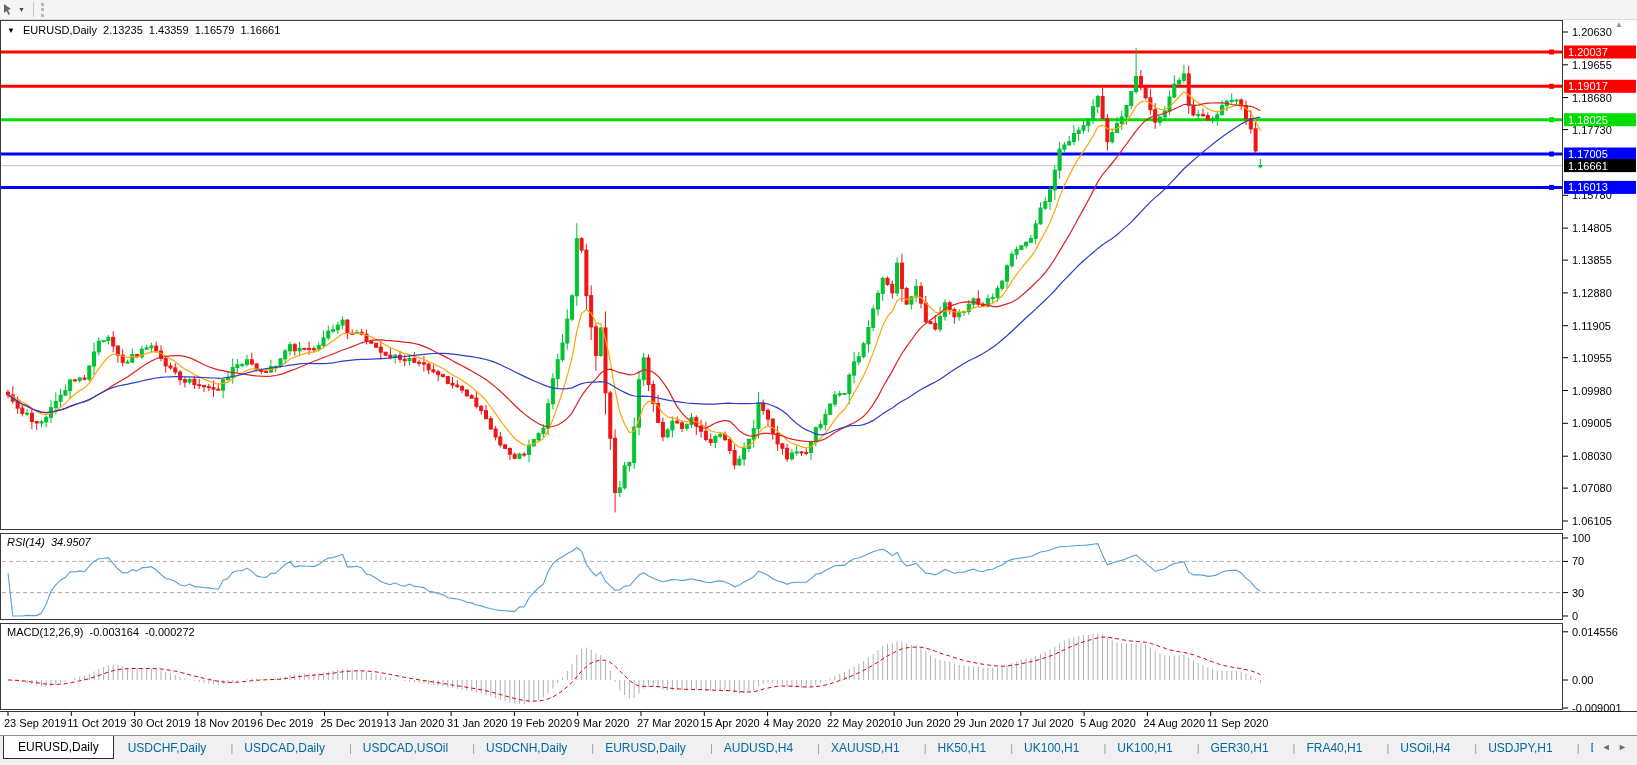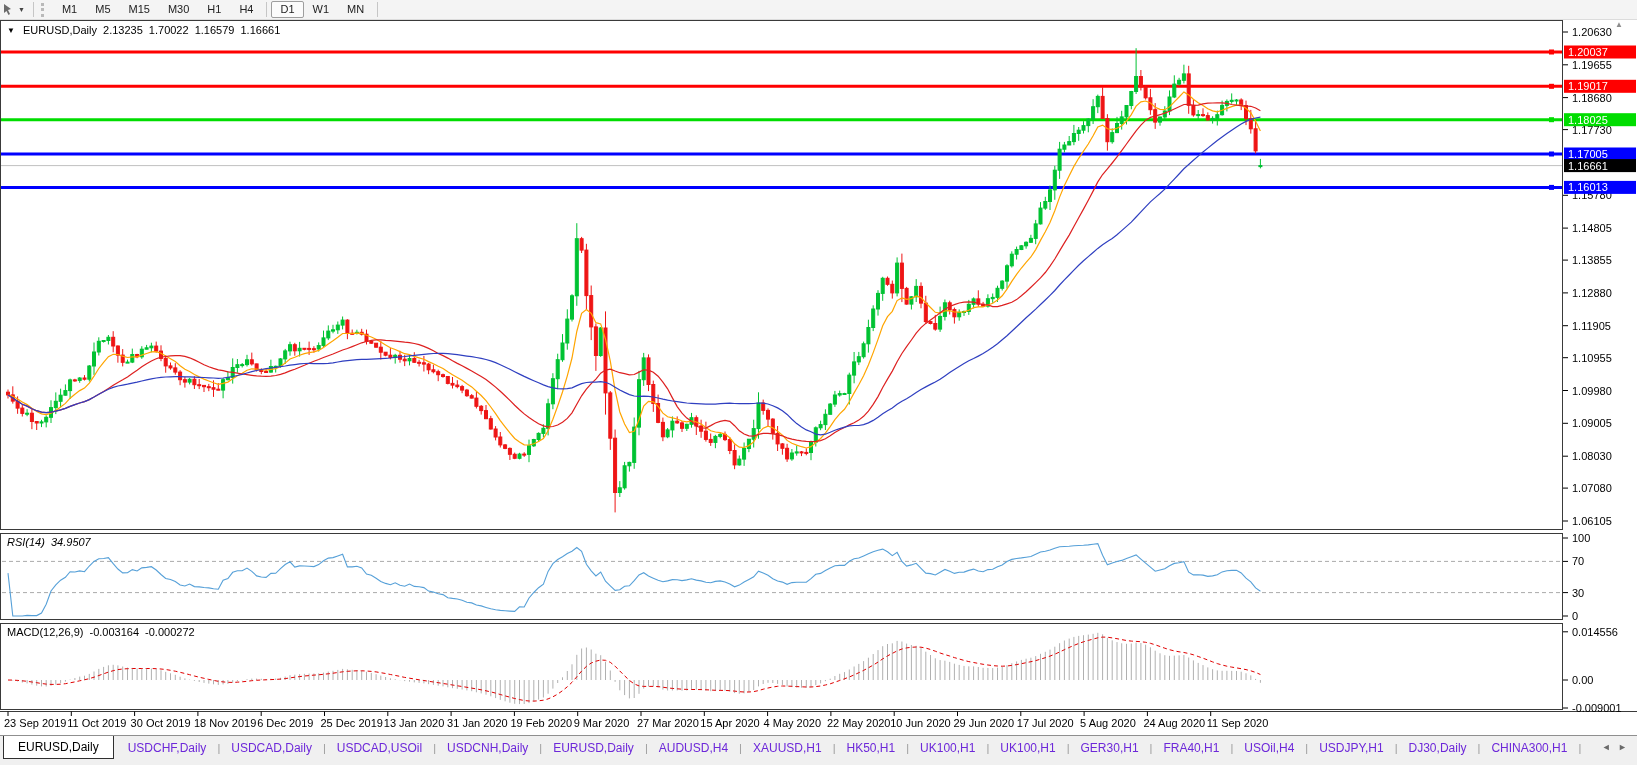--- a/index.html
+++ b/index.html
@@ -22,61 +22,48 @@
   .ind-label{position:absolute;left:7px;z-index:5;white-space:nowrap;}
   #rsi-label{top:536px;font-style:italic;}
   #macd-label{top:626px;}
   .ind-label span{margin-right:3px;}
   #chart-svg{position:absolute;left:0;top:19px;}
   .scroll-up{position:absolute;right:14px;top:20px;color:#8d8d8d;font-size:8px;z-index:6;}
   
   .tabbar-wrap{position:absolute;left:0;top:735px;width:1637px;height:30px;background:#f0f0f0;
                border-top:1px solid #8f8f8f;display:flex;align-items:flex-start;}
   #tabbar{display:flex;align-items:center;height:23px;flex:1;overflow:hidden;padding-left:3px;}
-  .tab{padding:4px 11px 3px 11px;color:#6d28d9;font-size:12px;white-space:nowrap;cursor:default;}
+  .tab{padding:4px 24px 3px 11px;color:#0369a1;font-size:12px;white-space:nowrap;cursor:default;}
   .tab.active{background:#ffffff;border:1px solid #2f2f2f;color:#000;margin:-1px 3px 0 0;
               padding:4px 14px 4px 14px;}
   .tabsep{color:#9a9a9a;font-size:11px;}
   .tab-scroll{padding:6px 10px 0 4px;color:#6a6a6a;font-size:9px;white-space:nowrap;}
   .tab-scroll span{margin-left:5px;cursor:default;}
 </style>
 </head>
 <body>
 
 <div id="app">
 
   <div class="toolbar">
     <span class="tool-icon">
       <svg width="14" height="13" viewBox="0 0 14 13">
         <path d="M2 1 L9 6 L6 7 L8 11 L6.5 12 L4.5 8 L2 10 Z" fill="#6a6a6a"></path>
       </svg>
     </span>
     <span class="caret">▼</span>
     <span class="vsep"></span>
     <span class="grip"></span>
-    <div id="tf-buttons" style="display:flex;align-items:center;">
-        <button class="tf-btn">M1</button>
-        <button class="tf-btn">M5</button>
-        <button class="tf-btn">M15</button>
-        <button class="tf-btn">M30</button>
-        <button class="tf-btn">H1</button>
-        <button class="tf-btn">H4</button>
-        <span class="vsep"></span>
-        <button class="tf-btn active">D1</button>
-        <button class="tf-btn">W1</button>
-        <button class="tf-btn">MN</button>
-        <span class="vsep"></span>
-      </div>
   </div>
 
   <div class="chart-title">
     <span class="tri">▼</span>
     <span>EURUSD,Daily</span>
     <span>2.13235</span>
-    <span>1.70022</span>
+    <span>1.43359</span>
     <span>1.16579</span>
     <span>1.16661</span>
   </div>
 
   <div class="ind-label" id="rsi-label">
     <span>RSI(14)</span>
     <span>34.9507</span>
   </div>
   <div class="ind-label" id="macd-label">
     <span>MACD(12,26,9)</span>

